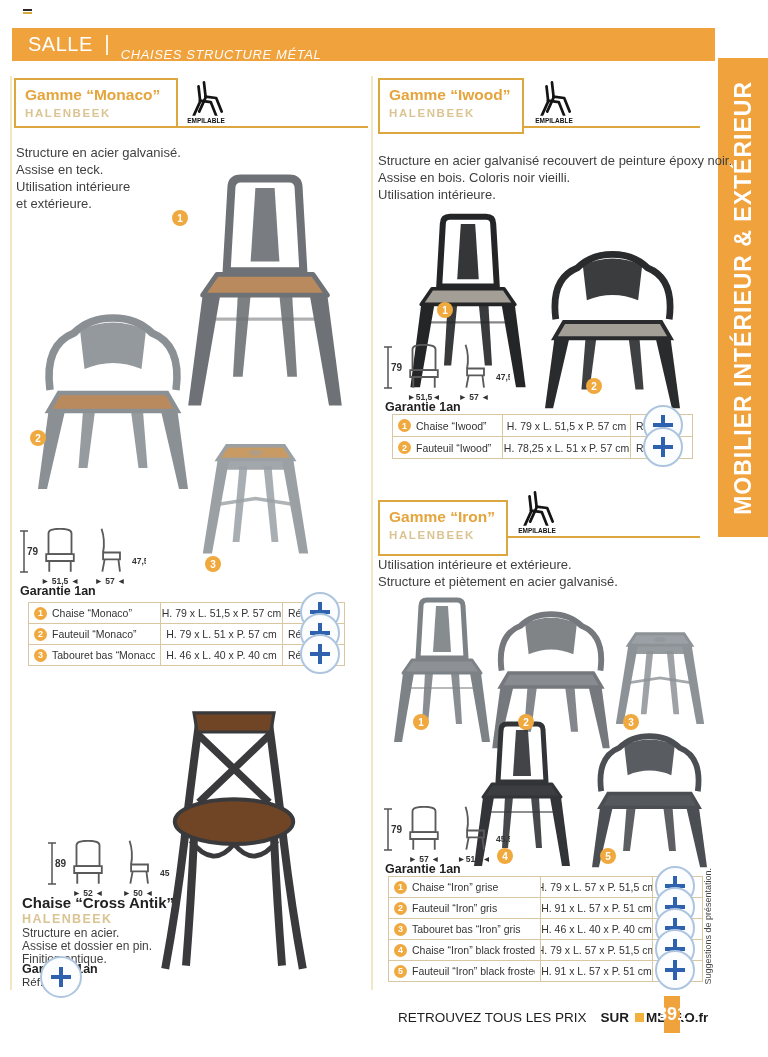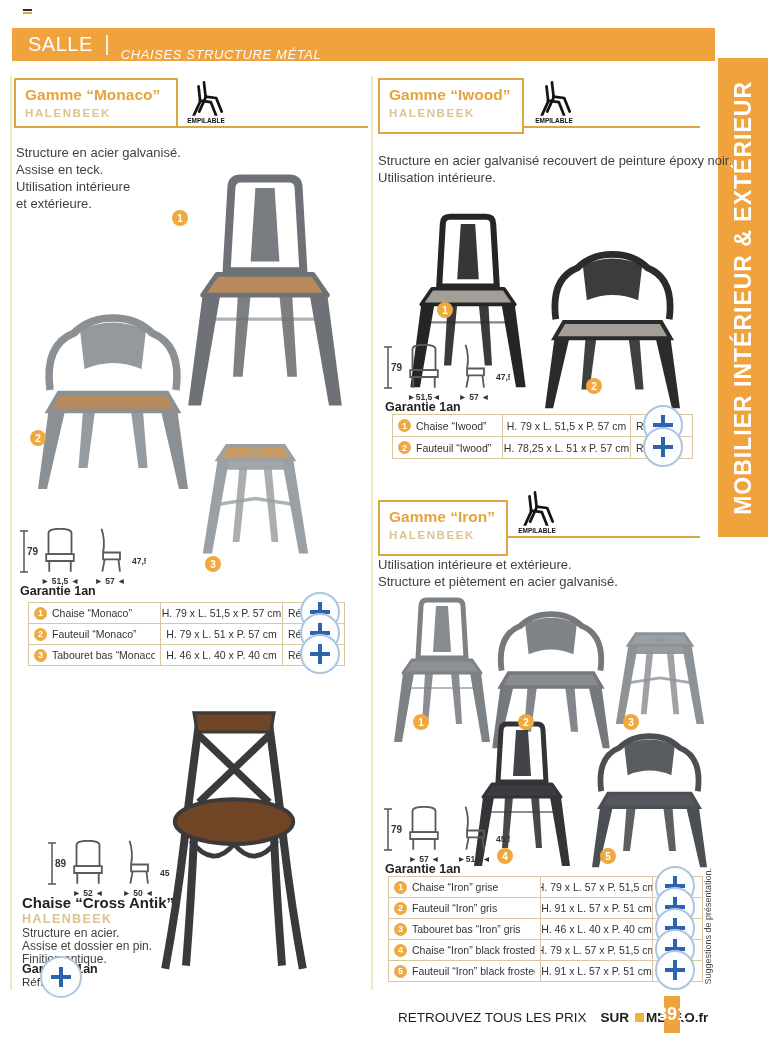--- a/index.html
+++ b/index.html
@@ -252,20 +252,21 @@
   <div class="abs empilable" style="left:531px;top:80px">
     <svg viewBox="0 0 100 104">
         <use href="#sym-stack"></use>
       </svg>
     <span class="empilable-label">EMPILABLE</span>
   </div>
   <div class="abs gold-line" style="left:524px;top:126px;width:176px"></div>
 
   <div class="abs desc" style="left:378px;top:152px">
     <div>Structure en acier galvanisé recouvert de peinture époxy noir.</div>
+    <div>Assise en bois. Coloris noir vieilli.</div>
     <div>Utilisation intérieure.</div>
   </div>
 
   <svg class="abs" style="left:408px;top:212px;width:120px;height:180px;color:#242527;--seat:#a39f97" viewBox="0 0 100 150">
       <use href="#sym-chair"></use>
     </svg>
   <div class="photo-num" style="left:437px;top:302px">1</div>
 
   <svg class="abs" style="left:545px;top:238px;width:135px;height:176px;color:#2a2b2d;--seat:#a39f97" viewBox="0 0 100 130">
       <use href="#sym-armchair"></use>

